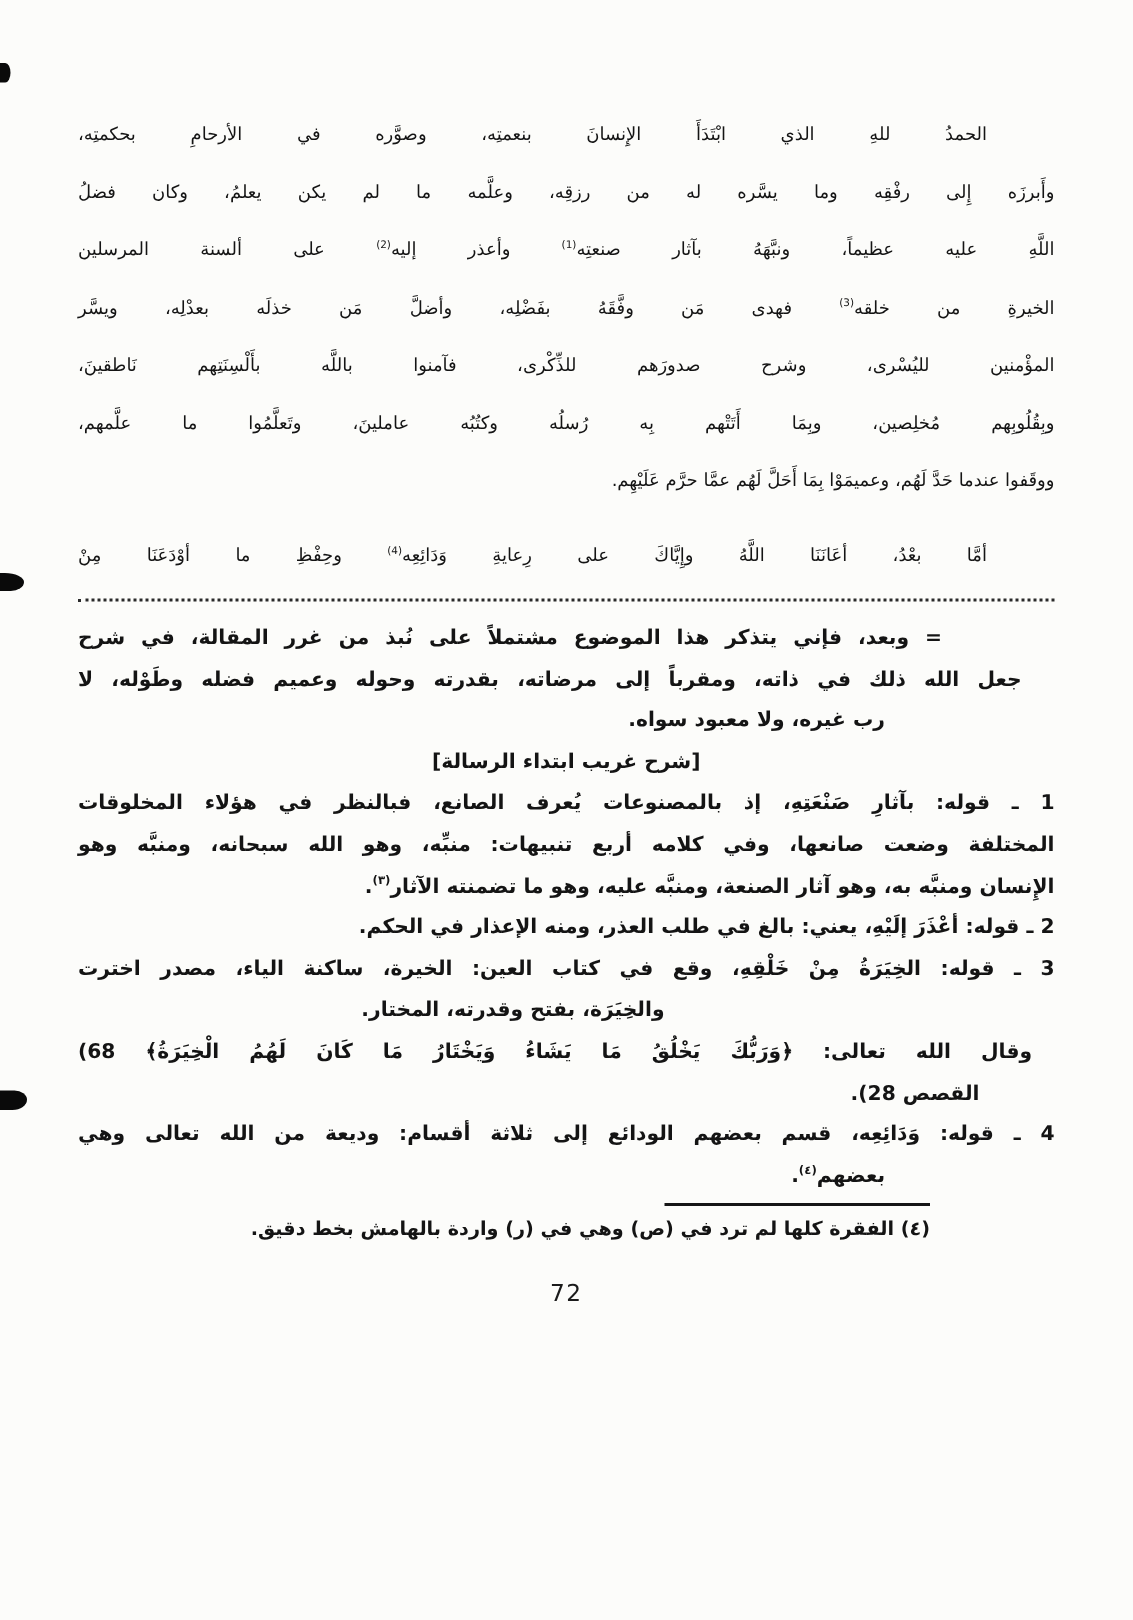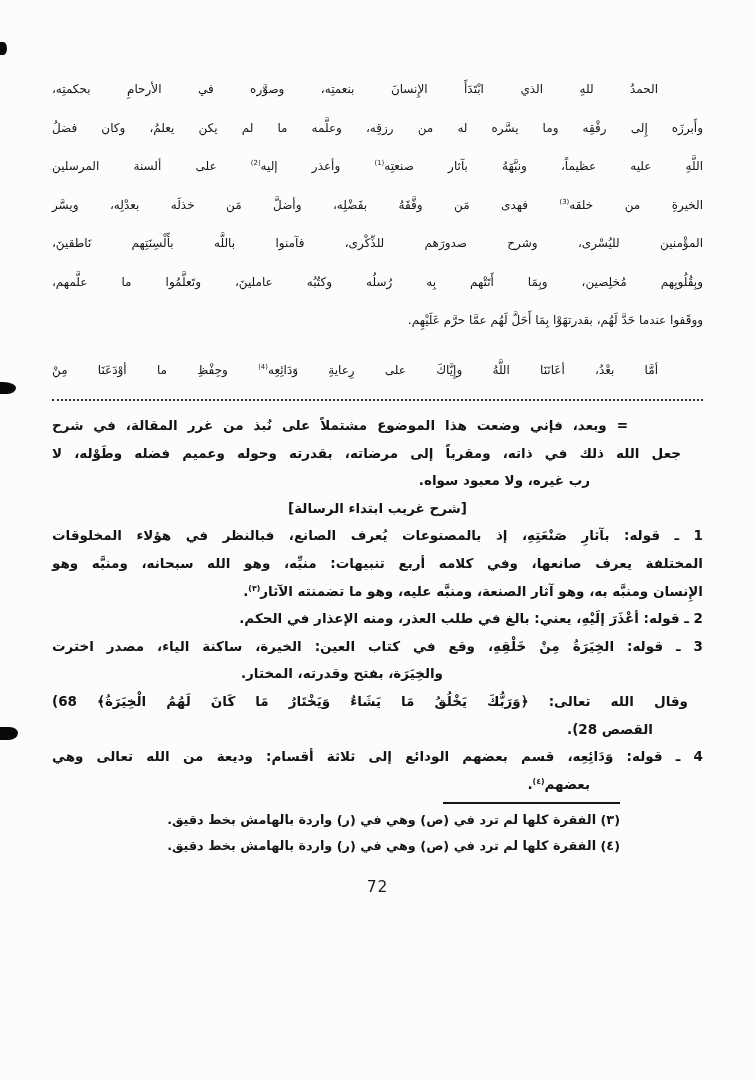--- a/index.html
+++ b/index.html
@@ -51,45 +51,44 @@
   <div class="smudge s2"></div>
   <div class="smudge s3"></div>
 
   <div class="main">
       <div class="line j ind">الحمدُ للهِ الذي ابْتَدَأَ الإِنسانَ بنعمتِه، وصوَّره في الأرحامِ بحكمتِه،</div>
       <div class="line j">وأَبرزَه إِلى رفْقِه وما يسَّره له من رزقِه، وعلَّمه ما لم يكن يعلمُ، وكان فضلُ</div>
       <div class="line j">اللَّهِ عليه عظيماً، ونبَّهَهُ بآثار صنعتِه<sup dir="ltr">(1)</sup> وأعذر إليه<sup dir="ltr">(2)</sup> على ألسنة المرسلين</div>
       <div class="line j">الخيرةِ من خلقه<sup dir="ltr">(3)</sup> فهدى مَن وفَّقَهُ بفَضْلِه، وأضلَّ مَن خذلَه بعدْلِه، ويسَّر</div>
       <div class="line j">المؤْمنين لليُسْرى، وشرح صدورَهم للذِّكْرى، فآمنوا باللَّه بأَلْسِنَتِهم نَاطقينَ،</div>
       <div class="line j">وبِقُلُوبِهم مُخلِصين، وبِمَا أَتَتْهم بِه رُسلُه وكتُبُه عاملينَ، وتَعلَّمُوا ما علَّمهم،</div>
-      <div class="line">ووقَفوا عندما حَدَّ لَهُم، بقدرتهَوْا بِمَا أَحَلَّ لَهُم عمَّا حرَّم عَلَيْهِم.</div>
+      <div class="line">ووقَفوا عندما حَدَّ لَهُم، وعميمَوْا بِمَا أَحَلَّ لَهُم عمَّا حرَّم عَلَيْهِم.</div>
       <div class="line j ind para2">أمَّا بعْدُ، أعَانَنَا اللَّهُ وإِيَّاكَ على رِعايةِ وَدَائِعِه<sup dir="ltr">(4)</sup> وحِفْظِ ما أوْدَعَنَا مِنْ</div>
     </div>
 
   <div class="dots"></div>
 
   <div class="foot">
-      <div class="line j p75">= وبعد، فإني وضعت هذا الموضوع مشتملاً على نُبذ من غرر المقالة، في شرح</div>
+      <div class="line j p75">= وبعد، فإني يتذكر هذا الموضوع مشتملاً على نُبذ من غرر المقالة، في شرح</div>
       <div class="line j p22">جعل الله ذلك في ذاته، ومقرباً إلى مرضاته، بقدرته وحوله وعميم فضله وطَوْله، لا</div>
       <div class="line p113">رب غيره، ولا معبود سواه.</div>
       <div class="line c">[شرح غريب ابتداء الرسالة]</div>
       <div class="line j">1 ـ قوله: بآثارِ صَنْعَتِهِ، إذ بالمصنوعات يُعرف الصانع، فبالنظر في هؤلاء المخلوقات</div>
-      <div class="line j">المختلفة يعرف صانعها، وفي كلامه أربع تنبيهات: منبِّه، وهو الله سبحانه، ومنبَّه وهو</div>
+      <div class="line j">المختلفة وضعت صانعها، وفي كلامه أربع تنبيهات: منبِّه، وهو الله سبحانه، ومنبَّه وهو</div>
       <div class="line">الإِنسان ومنبَّه به، وهو آثار الصنعة، ومنبَّه عليه، وهو ما تضمنته الآثار<sup dir="rtl">(٣)</sup>.</div>
       <div class="line">2 ـ قوله: أعْذَرَ إلَيْهِ، يعني: بالغ في طلب العذر، ومنه الإعذار في الحكم.</div>
       <div class="line j">3 ـ قوله: الخِيَرَةُ مِنْ خَلْقِهِ، وقع في كتاب العين: الخيرة، ساكنة الياء، مصدر اخترت</div>
       <div class="line p260">والخِيَرَة، بفتح وقدرته، المختار.</div>
       <div class="line j p15">وقال الله تعالى: ﴿وَرَبُّكَ يَخْلُقُ مَا يَشَاءُ وَيَخْتَارُ مَا كَانَ لَهُمُ الْخِيَرَةُ﴾ <span dir="ltr">(68</span></div>
       <div class="line p50">القصص 28).</div>
       <div class="line j">4 ـ قوله: وَدَائِعِه، قسم بعضهم الودائع إلى ثلاثة أقسام: وديعة من الله تعالى وهي</div>
       <div class="line p113">بعضهم<sup dir="rtl">(٤)</sup>.</div>
     </div>
 
   <div class="rule"></div>
 
   <div class="bnotes">
-      <div class="line">(٣) الفقرة كلها لم ترد في (ص) وهي في (ر) واردة بالهامش بخط دقيق.</div>
       <div class="line">(٤) الفقرة كلها لم ترد في (ص) وهي في (ر) واردة بالهامش بخط دقيق.</div>
     </div>
 
   <div class="pagenum">72</div>
 
 </div>
 
 </body></html>

